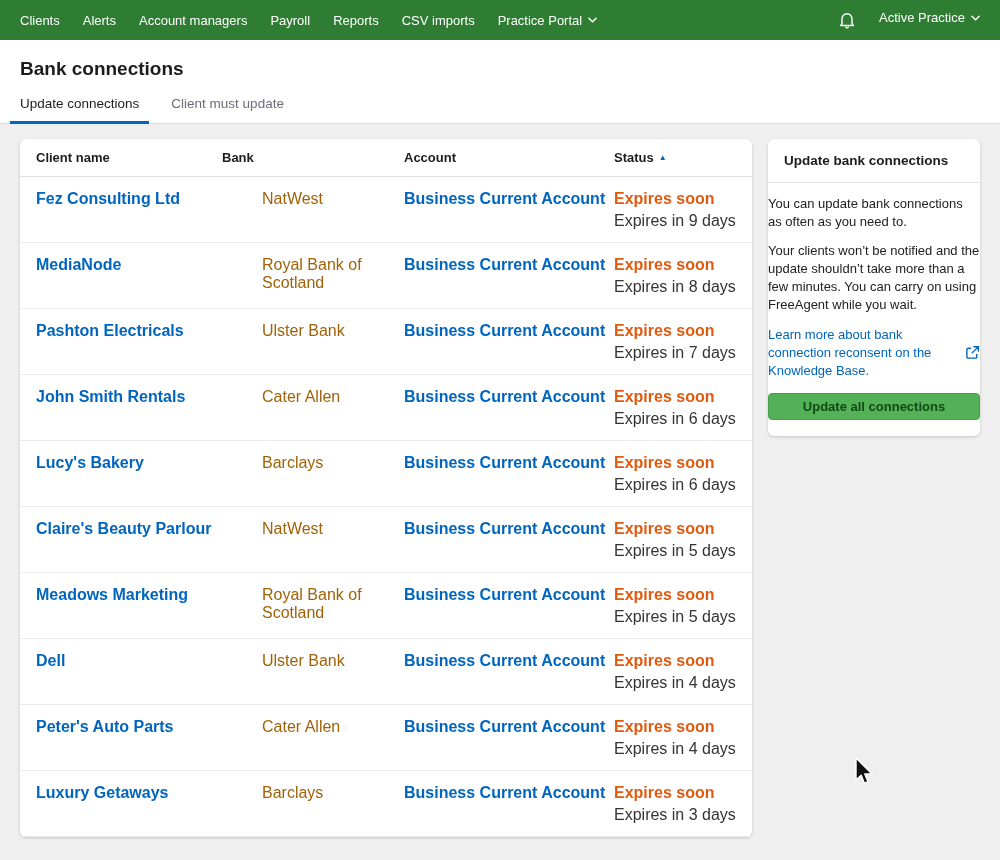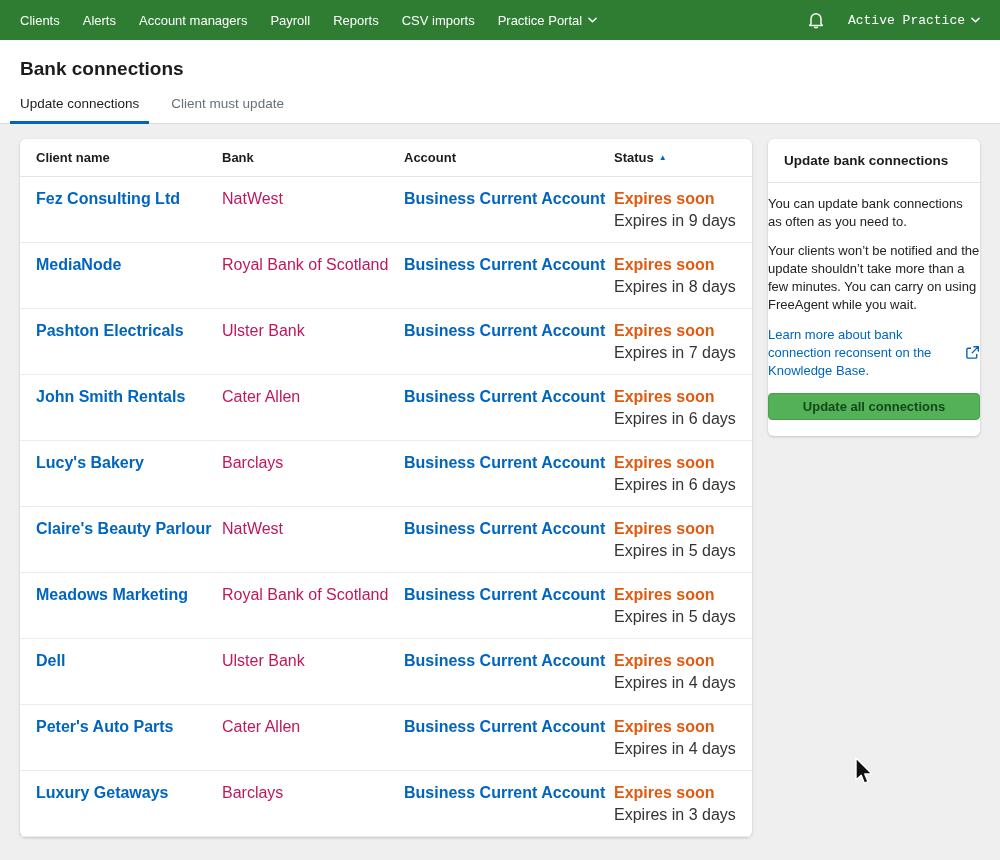--- a/index.html
+++ b/index.html
@@ -23,21 +23,21 @@
   .topnav{
     height:40px;background:var(--nav-green);color:#fff;
     display:flex;align-items:center;justify-content:space-between;
     padding:0 20px;font-size:13px;
   }
   .nav-group{display:flex;align-items:center;gap:23px;}
   .nav-item{display:flex;align-items:center;gap:6px;cursor:pointer;white-space:nowrap;}
   .chev{display:inline-block;width:9px;height:6px;}
   .chev svg{display:block;}
   .bell{width:20px;height:20px;display:inline-block;cursor:pointer;}
-  .nav-right{display:flex;align-items:center;gap:22px;font-family:Liberation Mono, monospace;}
+  .nav-right{display:flex;align-items:flex-start;gap:22px;}
   
   .page-header{background:#fff;}
   .page-header .title-wrap{padding:18px 20px 0;}
   h1{font-size:19px;font-weight:700;margin:0 0 16px;color:#1c1c1c;}
   .tabs-row{border-bottom:1px solid #dcdcdc;padding-left:10px;display:flex;gap:12px;}
   .tab{
     position:relative;padding:0 10px 12px;font-size:13.5px;color:#66707a;cursor:pointer;
   }
   .tab.active{color:#1c1c1c;font-weight:400;}
   .tab.active::after{
@@ -49,21 +49,21 @@
   .table-card{width:732px;}
   .thead,.tr{
     display:grid;grid-template-columns:186px 182px 210px 1fr;
     padding:0 16px;
   }
   .thead{height:38px;align-items:center;border-bottom:1px solid #e3e3e3;font-size:13px;font-weight:700;color:#1c1c1c;}
   .sort-icon{color:var(--link-blue);font-size:8px;margin-left:5px;vertical-align:2px;}
   .tr{min-height:56px;border-bottom:1px solid #ebebeb;padding-top:13px;padding-bottom:12px;align-items:start;font-size:16px;}
   .tr a{text-decoration:none;}
   .client-link,.account-link{color:var(--link-blue);font-weight:700;cursor:pointer;}
-  .bank{color:#be185d;}
+  .bank{color:#a16207;margin-left:40px;}
   .status-main{color:var(--status-orange);font-weight:700;}
   .status-detail{color:#333;margin-top:4px;}
   .pagination{display:flex;align-items:center;gap:11px;padding:16px 16px 24px;font-size:13px;}
   .select{
     width:58px;height:26px;border:1px solid #a5a5a5;border-radius:3px;background:#fff;
     display:flex;align-items:center;justify-content:space-between;padding:0 7px;cursor:pointer;
   }
   .select .sel-chev{color:#555;font-size:11px;line-height:1;}
   
   .side-card{width:212px;font-size:13px;}

